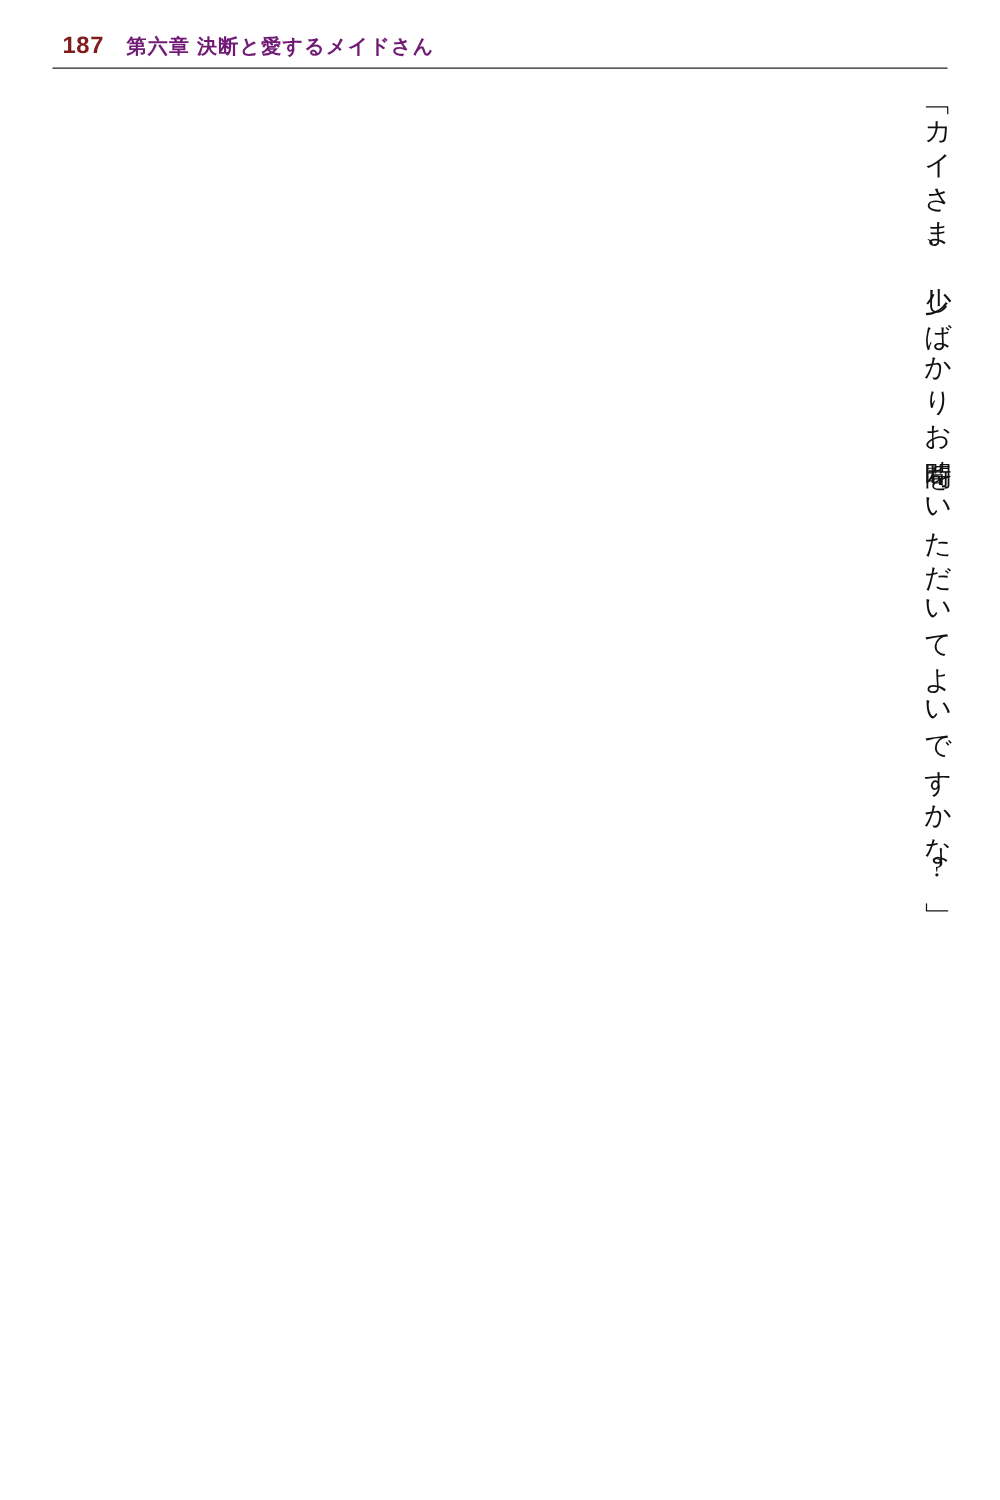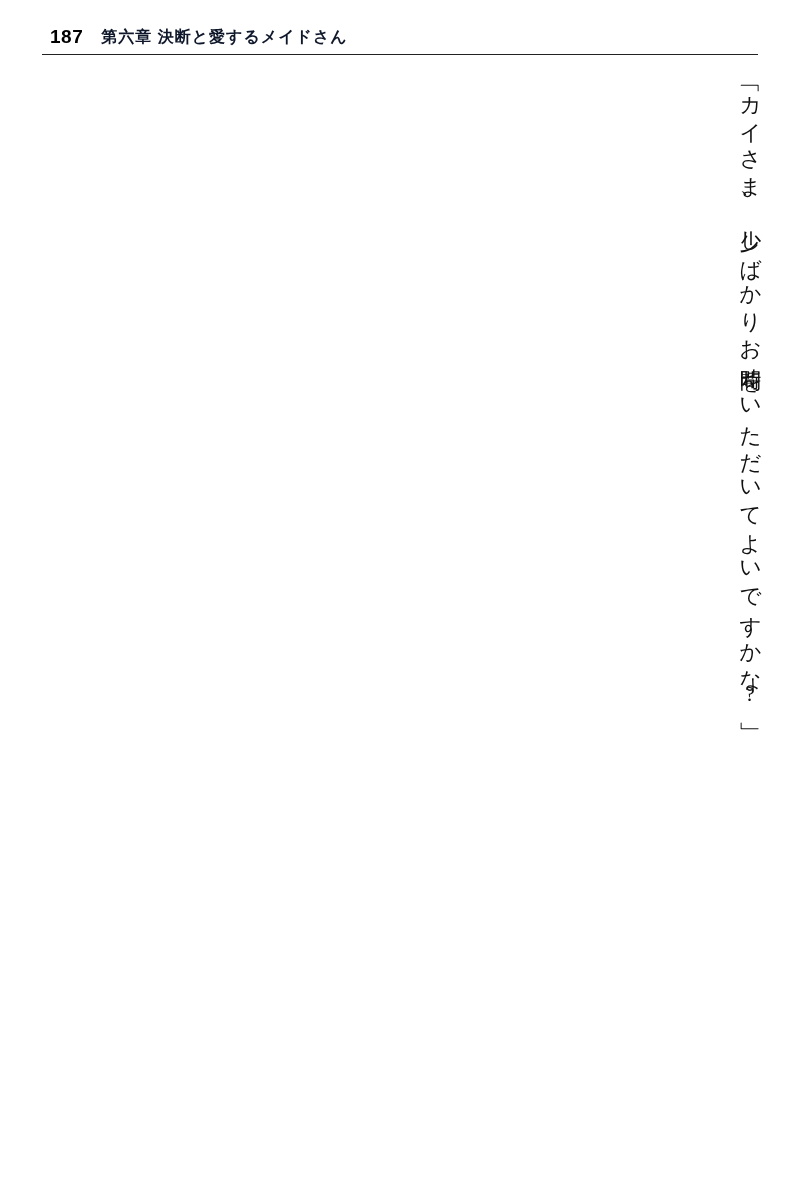--- a/index.html
+++ b/index.html
@@ -31,28 +31,28 @@
     right: 50px;
     height: 34px;
     display: flex;
     align-items: center;
     gap: 18px;
   }
   .page-number {
     font-family: "Liberation Sans", sans-serif;
     font-size: 19px;
     font-weight: bold;
-    color: #000000;
+    color: #7f1d1d;
     letter-spacing: 0.5px;
   }
   .chapter-title {
     font-family: "Liberation Sans", sans-serif;
     font-size: 16px;
     font-weight: bold;
-    color: #0f172a;
+    color: #701a75;
     letter-spacing: 1px;
   }
   .header-rule {
     position: absolute;
     top: 54px;
     left: 42px;
     right: 42px;
     border-top: 1px solid #222;
   }
 

